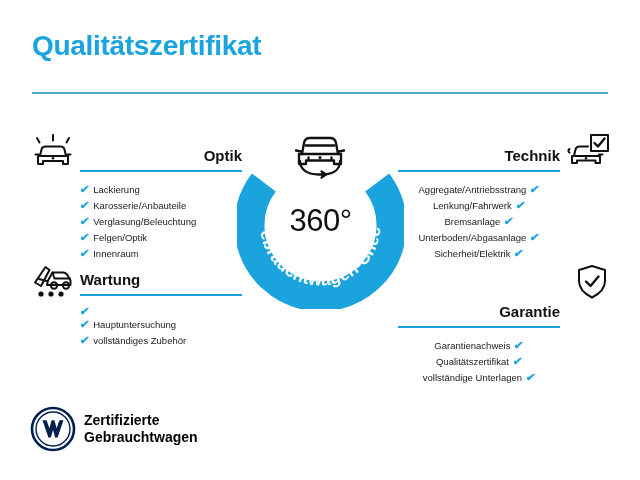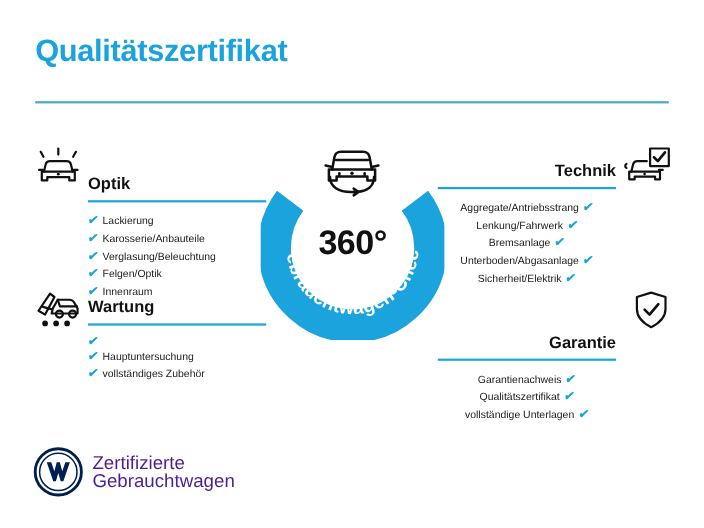--- a/index.html
+++ b/index.html
@@ -42,21 +42,21 @@
     top: 92px;
     width: 576px;
     height: 2px;
     background: #4aa8c9;
   }
 
   
   .block {
     position: absolute;
   }
-  .block-optik    { left: 80px; top: 160px; width: 162px; }
+  .block-optik    { left: 80px; top: 148px; width: 162px; text-align: right; }
   .block-wartung  { left: 80px; top: 272px; width: 162px; }
   .block-technik  { left: 398px; top: 148px; width: 162px; text-align: right; }
   .block-garantie { left: 398px; top: 272px; width: 162px; text-align: right; margin-top: 32px; }
 
   .block-title {
     font-size: 15px;
     font-weight: bold;
     color: #111111;
     line-height: 1.1;
     margin: 0 0 5px 0;
@@ -121,41 +121,41 @@
     width: 70px;
     height: 52px;
   }
   .badge-360 {
     position: absolute;
     left: 237px;
     top: 205px;
     width: 167px;
     text-align: center;
     font-size: 31px;
-    font-weight: bold;
+    font-weight: normal;
     color: #111111;
     letter-spacing: -0.5px;
     line-height: 1;
   }
 
   
   .vw-logo {
     position: absolute;
     left: 30px;
     top: 406px;
     width: 46px;
     height: 46px;
   }
   .vw-text {
     position: absolute;
     left: 84px;
     top: 412px;
-    font-size: 17px;
-    font-weight: normal;
-    color: #4c1d95;
+    font-size: 14px;
+    font-weight: bold;
+    color: #000000;
     line-height: 17px;
     white-space: nowrap;
   }
 </style>
 </head>
 <body>
 
 <div class="page">
 
   <div class="title">Qualitätszertifikat</div>

